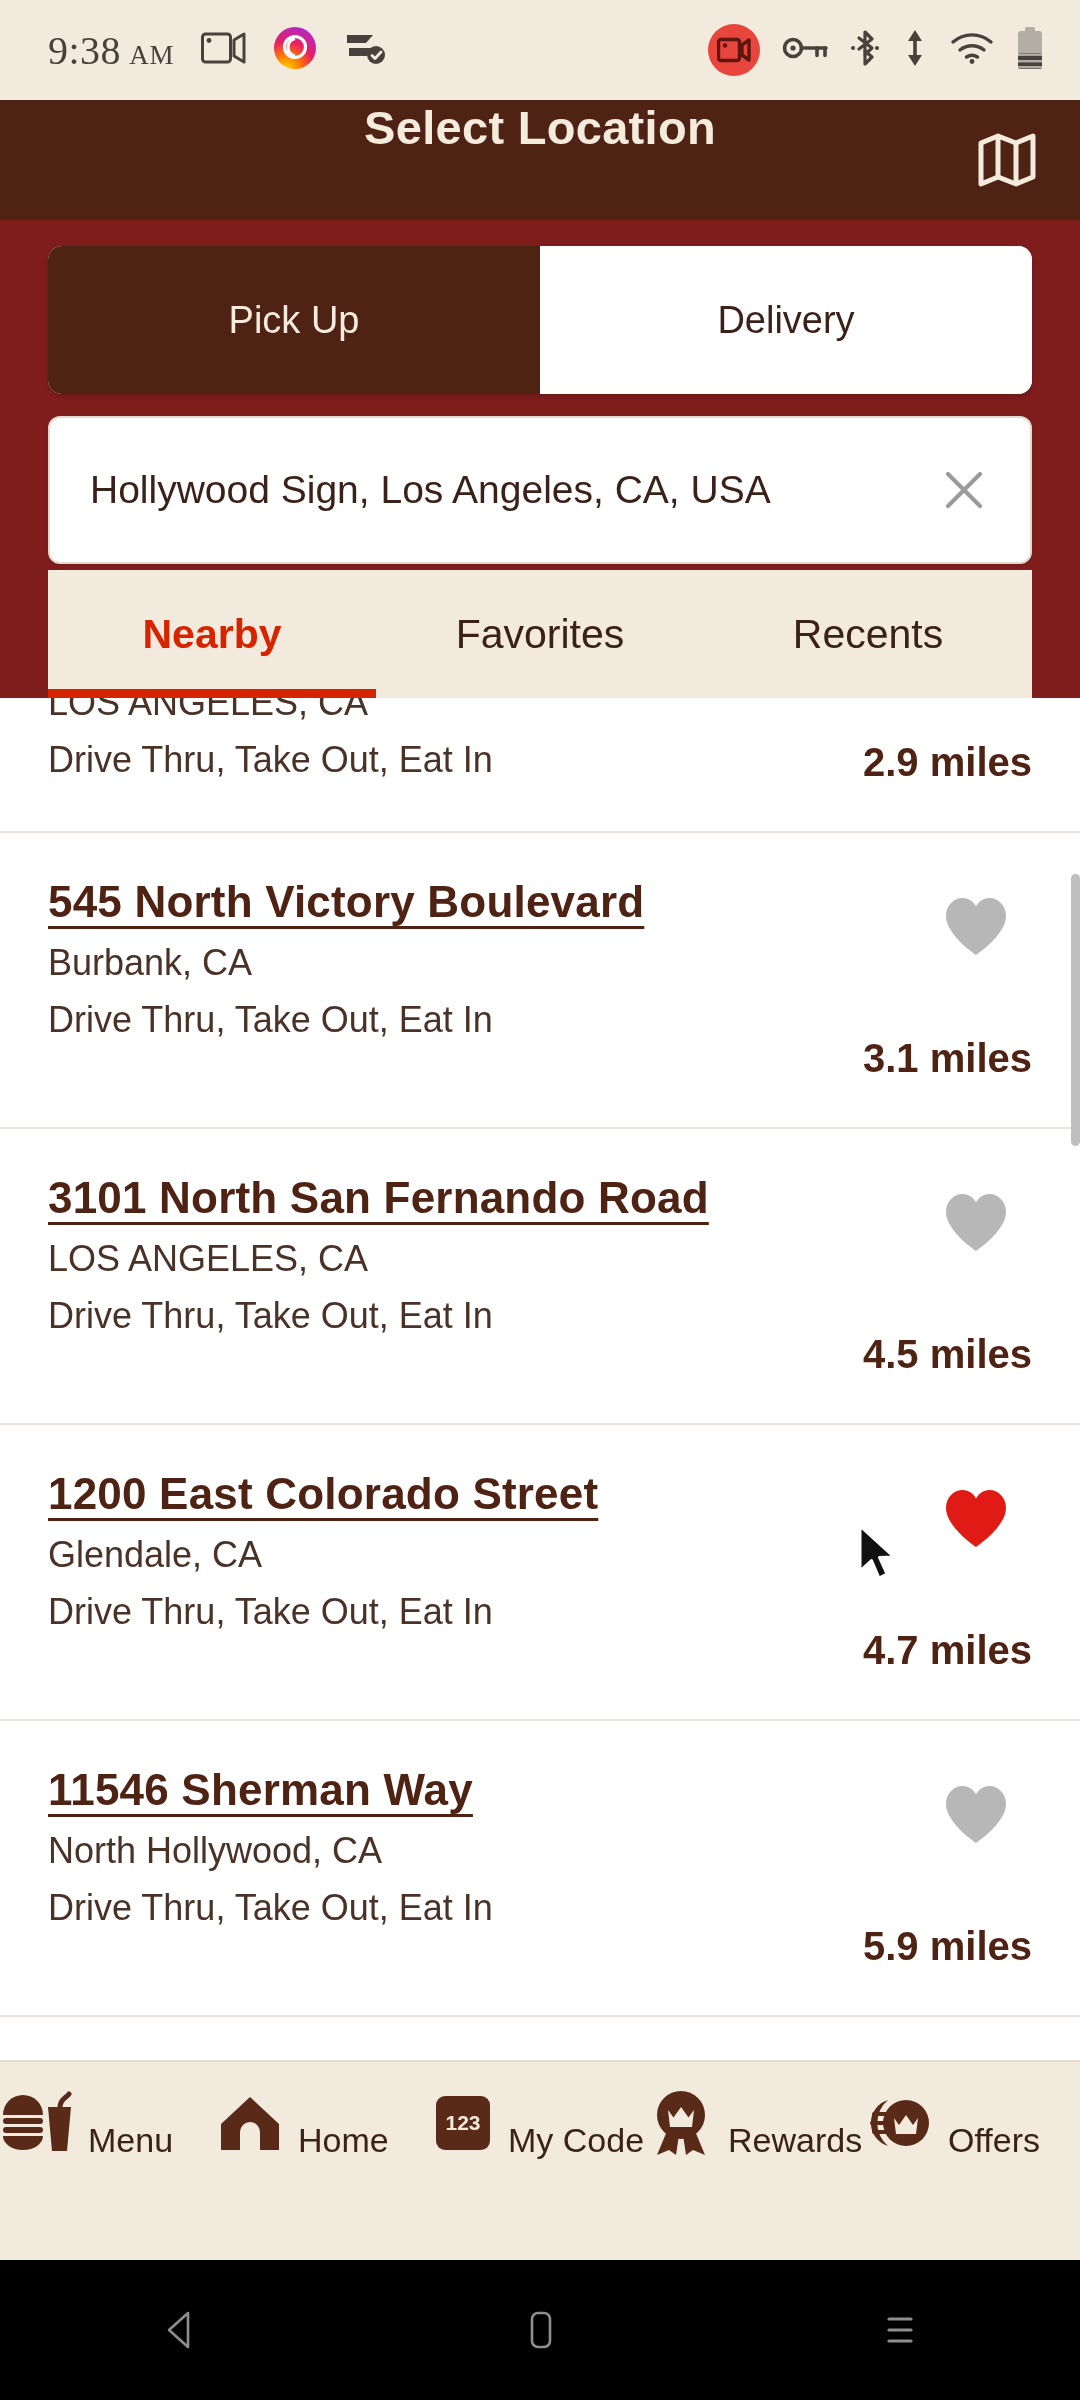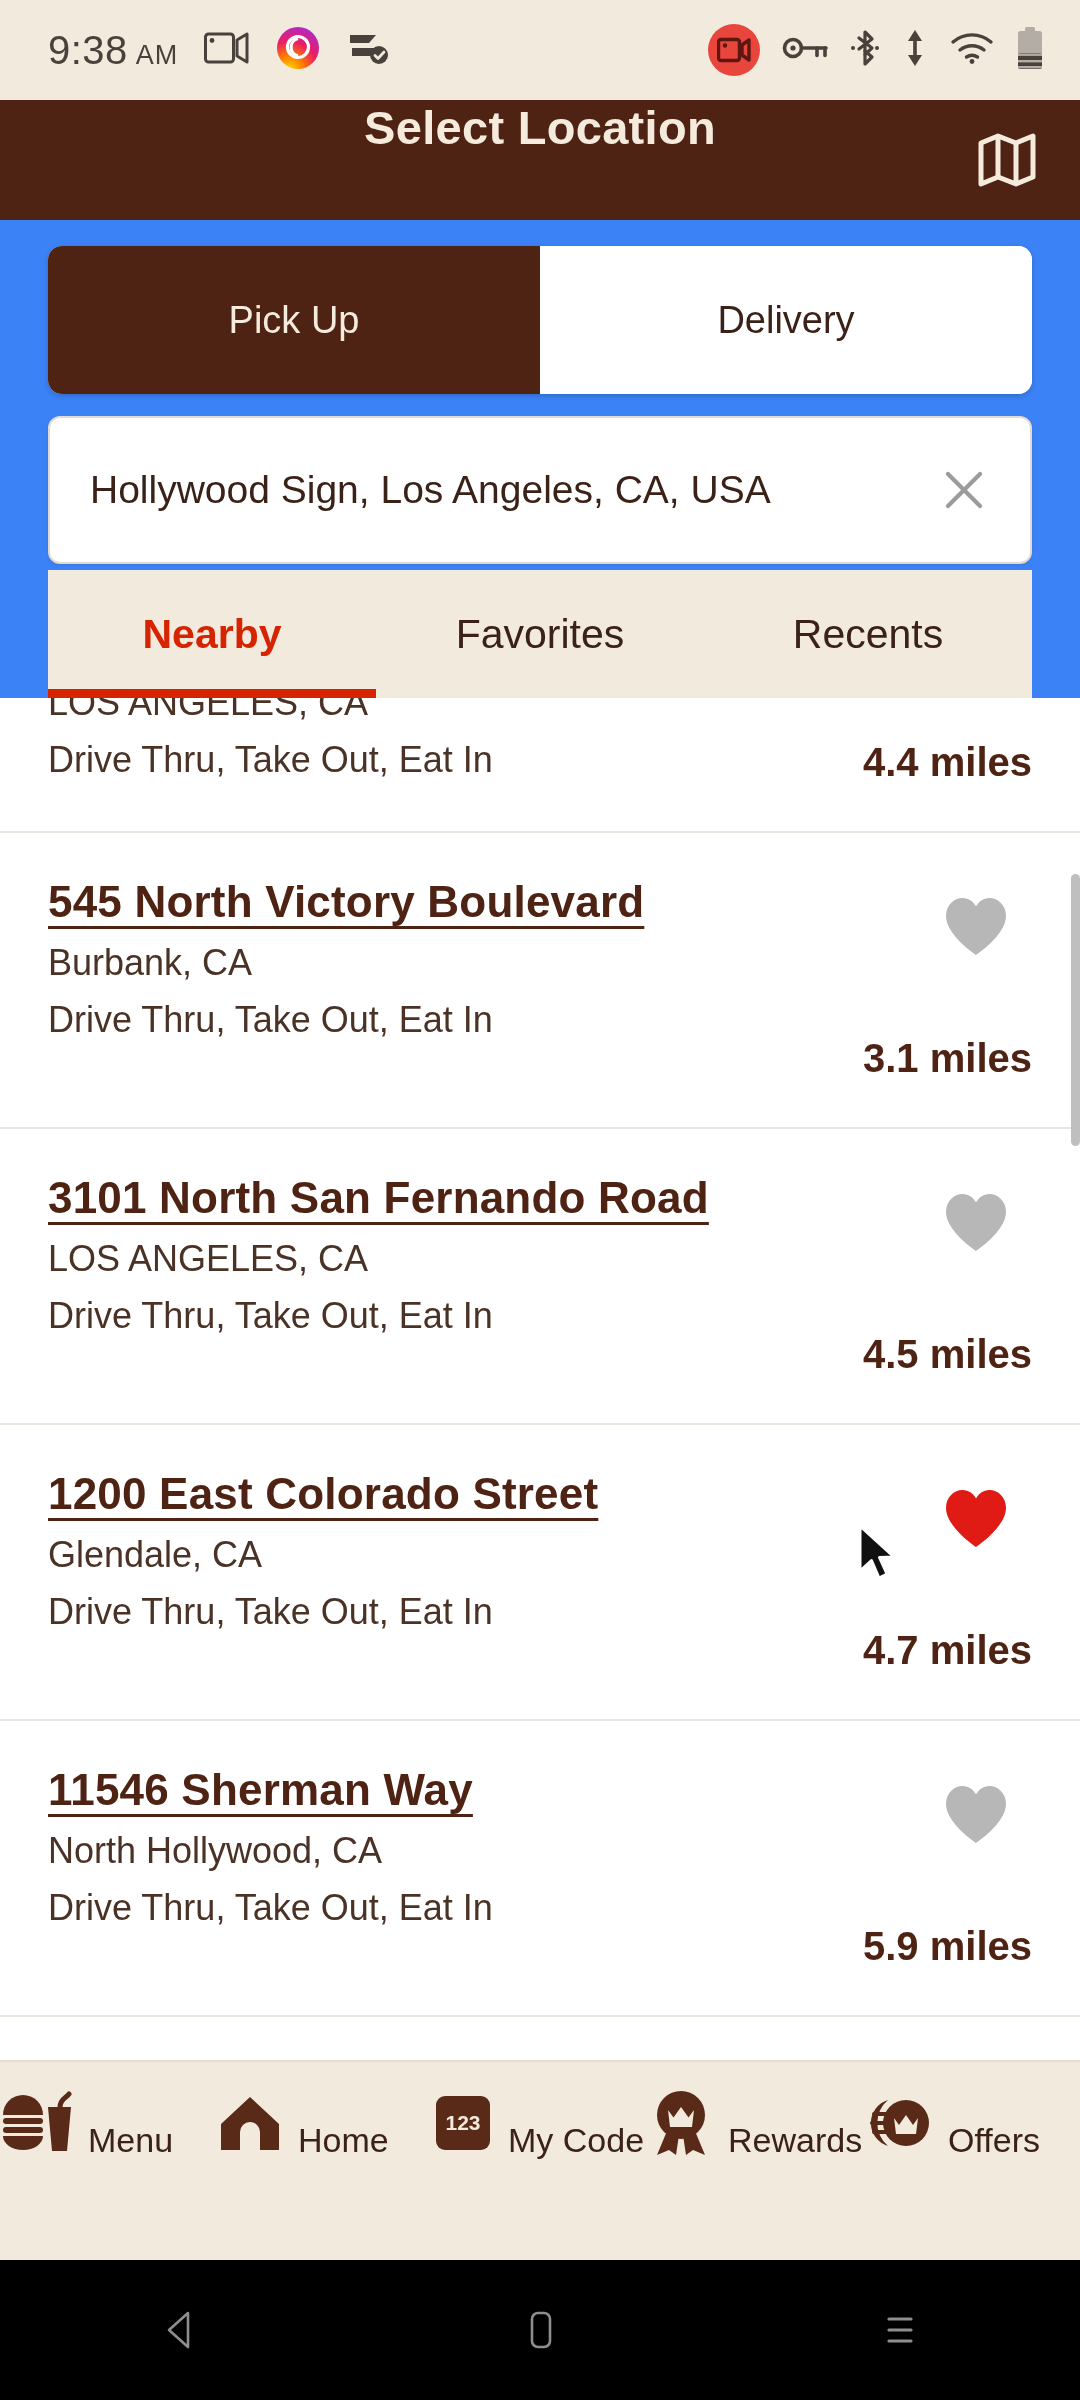--- a/index.html
+++ b/index.html
@@ -18,21 +18,21 @@
   .statusbar {
     height:100px; width:100%;
     background:#F2EADC;
     display:flex; align-items:center;
     padding:0 36px 0 48px;
     position:relative;
   }
   .sb-left { display:flex; align-items:center; gap:26px; }
   .sb-clock {
     font-size:40px; color:#49423C; letter-spacing:0.5px;
-    display:flex; align-items:baseline; gap:8px;
+    display:flex; align-items:baseline; gap:8px;font-family:Liberation Serif, serif;
   }
   .sb-clock .ampm { font-size:27px; letter-spacing:1px; }
   .sb-right {
     margin-left:auto; display:flex; align-items:center; gap:22px;
   }
   .ic { display:block; }
 
   .rec-badge {
     width:52px; height:52px; border-radius:50%;
     background:#E8453C;
@@ -52,21 +52,21 @@
   }
   .appbar-map {
     position:absolute; right:38px; top:50%;
     transform:translateY(-50%);
     width:70px; height:70px;
     display:flex; align-items:center; justify-content:center;
     cursor:pointer;
   }
 
   
-  .topzone { background:#3b82f6; padding:26px 48px 12px 48px; }
+  .topzone { background:#7f1d1d; padding:26px 48px 12px 48px; }
   .segmented {
     display:flex; height:148px;
     border-radius:14px; overflow:hidden;
     box-shadow:0 2px 5px rgba(0,0,0,0.18);
     background:#fff;
   }
   .seg {
     flex:1; display:flex; align-items:center; justify-content:center;
     font-size:38px; cursor:pointer;
     font-family:"Liberation Sans Narrow","Liberation Sans",sans-serif;
@@ -333,21 +333,21 @@
       </div>
     </div>
   </div>
 
   <div class="list-wrap">
     <div class="list-inner">
 
       <div class="loc-row" style="min-height:232px; padding-top:100px;">
         <div class="loc-city" style="margin-top:0">LOS ANGELES, CA</div>
         <div class="loc-services">Drive Thru, Take Out, Eat In</div>
-        <div class="loc-dist">4.4 miles</div>
+        <div class="loc-dist">2.9 miles</div>
       </div>
 
       <div class="loc-row">
         <div class="loc-addr">545 North Victory Boulevard</div>
         <div class="loc-city">Burbank, CA</div>
         <div class="loc-services">Drive Thru, Take Out, Eat In</div>
         <div class="loc-heart">
           <svg width="72" height="72" viewBox="0 0 72 72">
               <path d="M36 64 C36 64 6 44 6 25 C6 14 14 7 22.5 7 C29 7 33.5 11 36 15.5 C38.5 11 43 7 49.5 7 C58 7 66 14 66 25 C66 44 36 64 36 64 Z" fill="#B7B7B7"></path>
             </svg>

